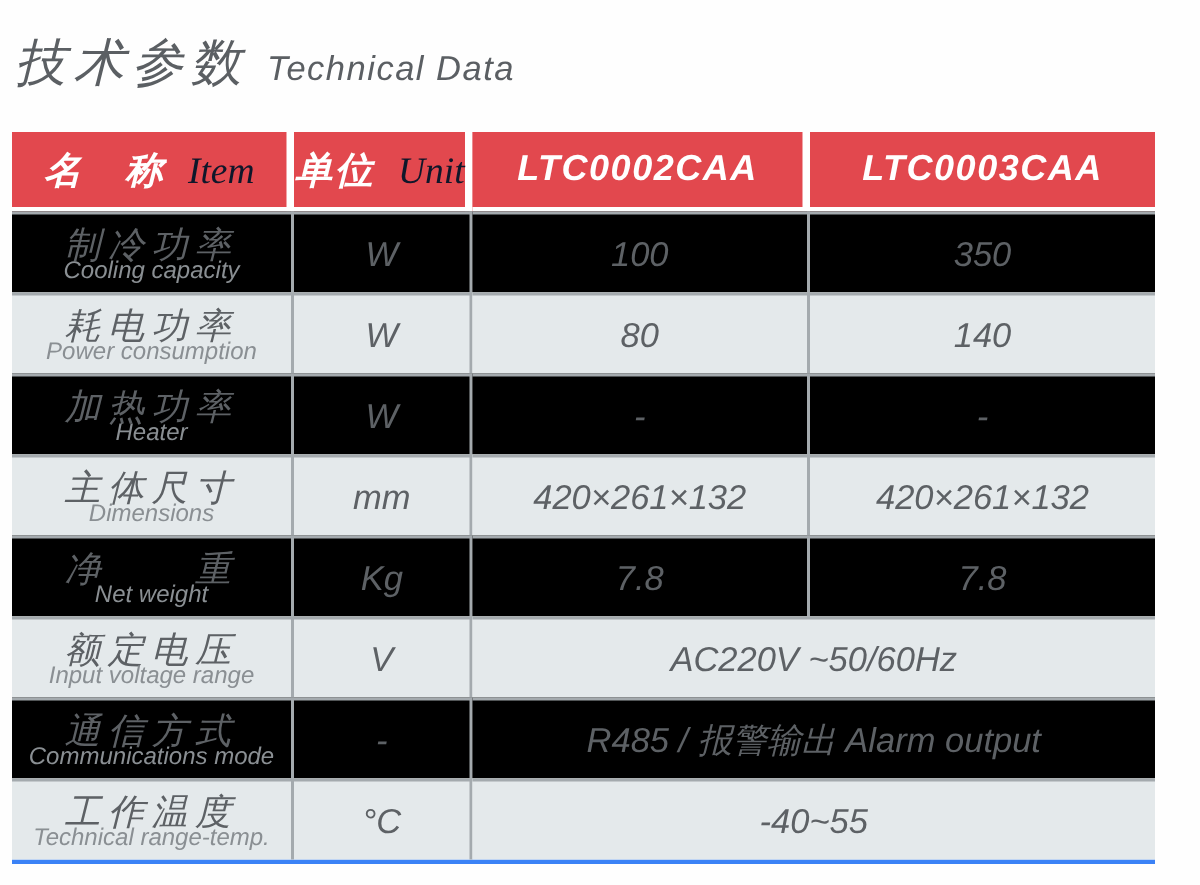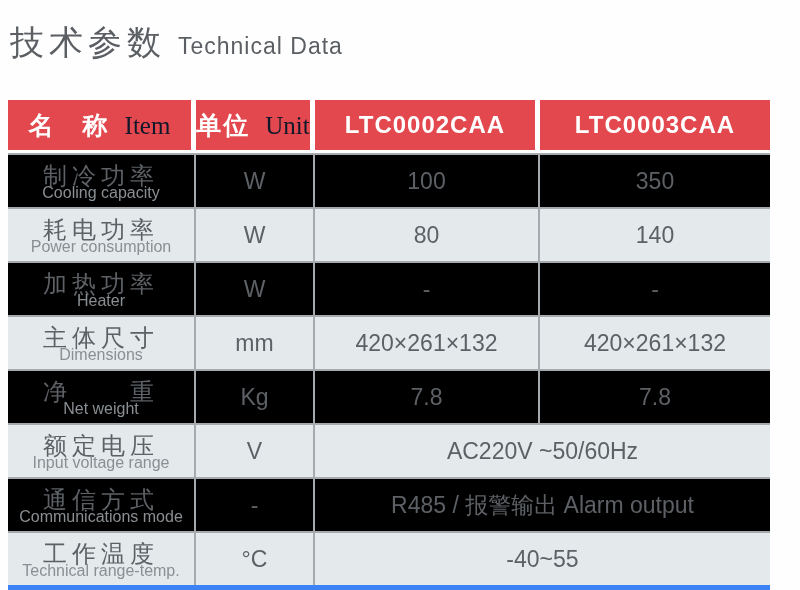--- a/index.html
+++ b/index.html
@@ -9,20 +9,21 @@
     height: 590px;
     background: #fefefe;
     font-family: "Liberation Sans", sans-serif;
     overflow: hidden;
     position: relative;
   }
   .page {
     position: relative;
     width: 800px;
     height: 590px;
+    font-style: italic;
   }
   
   .title-row {
     position: absolute;
     left: 10px;
     top: 22px;
     display: flex;
     align-items: baseline;
   }
   .title-zh {
@@ -35,23 +36,23 @@
   .title-en {
     font-size: 23px;
     color: #5b5f63;
     margin-left: 12px;
     letter-spacing: 1px;
   }
   
   .table-wrap {
     position: absolute;
     left: 8px;
-    top: 100px;
+    top: 88px;
     width: 762px;
-    border-bottom: 5px solid #3b82f6;
+    border-bottom: 3px solid #3b82f6;
   }
   table {
     width: 762px;
     border-collapse: separate;
     border-spacing: 0;
     table-layout: fixed;
   }
   th {
     height: 50px;
     background: #e2484e;

